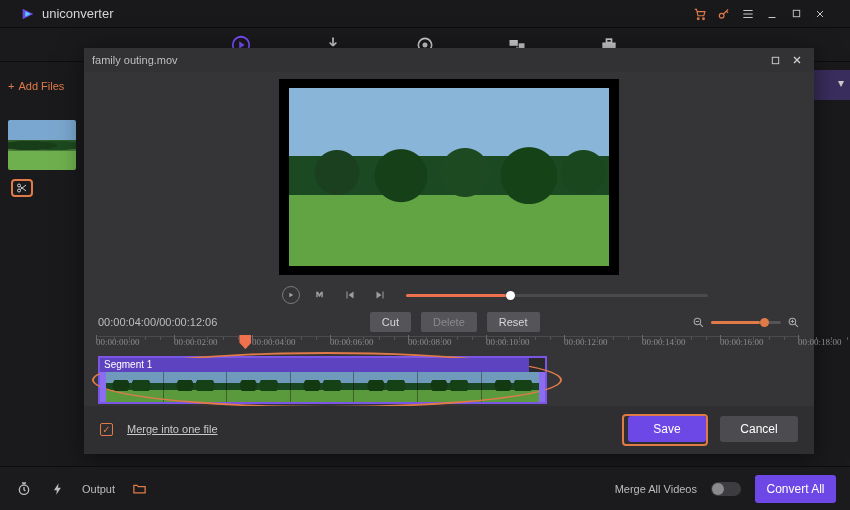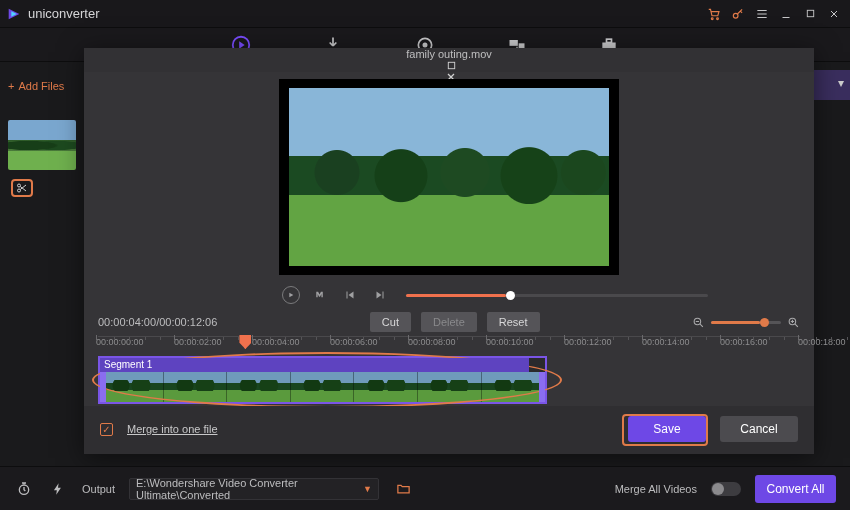--- a/index.html
+++ b/index.html
@@ -1,19 +1,19 @@
 <!DOCTYPE html>
 <html><head>
 <meta charset="utf-8">
 <style>
   * { box-sizing: border-box; margin: 0; padding: 0; font-family: -apple-system, "Segoe UI", Arial, sans-serif; }
   body { width: 850px; height: 510px; background: #1a1a1c; color: #cfcfd0; font-size: 12px; overflow: hidden; position: relative; }
 
   
-  .titlebar { height: 28px; background: #19181b; display: flex; align-items: center; padding: 0 6px; border-bottom: 1px solid #0d0d0e; }
+  .titlebar { height: 28px; background: #19181b; display: flex; align-items: center; padding: 0 20px; border-bottom: 1px solid #0d0d0e; }
   .app-logo { width: 16px; height: 16px; margin-right: 6px; }
   .app-title { font-size: 13px; font-weight: 500; color: #d5d5d7; }
   .tb-spacer { flex: 1; }
   .tb-icon { width: 20px; height: 20px; display: inline-flex; align-items: center; justify-content: center; margin-left: 4px; color: #c7c7c9; cursor: pointer; }
   .shop-icons { color: #e07a49; }
 
   
   .navrow { height: 34px; background: #1a191c; display: flex; align-items: center; justify-content: center; gap: 64px; border-bottom: 1px solid #0d0d0e; }
   .nav-btn { width: 28px; height: 28px; border-radius: 14px; display: flex; align-items: center; justify-content: center; cursor: pointer; }
   .nav-btn.active { color: #7a4dff; }
@@ -25,21 +25,21 @@
   .thumbwrap { margin-top: 28px; width: 68px; height: 50px; border-radius: 2px; overflow: hidden; }
   .thumb-image { width: 100%; height: 100%; background: linear-gradient(to bottom, #7aa7cf 0%, #7aa7cf 40%, #2d5a28 40%, #4a7a3a 62%, #6fb04e 62%, #6fb04e 100%); position: relative; }
   .thumb-image::after { content: ""; position:absolute; left:0; top:35%; width:100%; height:30%; background: radial-gradient(ellipse at 30% 50%, #173e18 0 40%, transparent 45%), radial-gradient(ellipse at 70% 50%, #1d4a1f 0 40%, transparent 45%); }
   .thumbbar { margin-top: 6px; padding: 3px; display:flex; gap:6px; }
   .cut-chip { width: 22px; height: 18px; border: 2px solid #e07a49; border-radius: 4px; display:flex; align-items:center; justify-content:center; color: #d0d0d0; cursor:pointer; }
   .rightstrip { position:absolute; right:0; top:70px; width:40px; height:30px; background:#3a2e5e; border-radius:3px 0 0 3px; }
   .rightstrip .chev { position:absolute; right:6px; top:6px; color:#ccc; }
 
   
   .modal { position: absolute; left: 84px; top: 48px; width: 730px; height: 406px; background: #353437; box-shadow: 0 4px 24px rgba(0,0,0,.5); display:flex; flex-direction:column; }
-  .modal-hdr { height: 24px; display:flex; align-items:center; padding: 0 8px; background:#323134; font-size:11px; color:#bfbfc0;flex-direction:column; }
+  .modal-hdr { height: 24px; display:flex; align-items:center; padding: 0 8px; background:#323134; font-size:11px; color:#bfbfc0; }
   .modal-hdr .sp { flex:1; }
   .modal-wc { width:18px; height:18px; display:inline-flex; align-items:center; justify-content:center; cursor:pointer; color:#d2d2d2; margin-left:4px; }
 
   .preview-zone { flex:0 0 210px; display:flex; align-items:center; justify-content:center; }
   .video-frame { width: 340px; height: 196px; background:#000; display:flex; align-items:center; justify-content:center; }
   .video-inner { width: 320px; height: 178px; background: linear-gradient(to bottom, #89b6d8 0 38%, #1b4a22 38% 60%, #62a443 60% 100%); position:relative; }
   .video-inner::before { content:""; position:absolute; left:0; right:0; top:30%; height:35%; background:
      radial-gradient(circle at 15% 50%, #1a4020 0 22px, transparent 23px),
      radial-gradient(circle at 35% 55%, #154018 0 26px, transparent 27px),
      radial-gradient(circle at 55% 50%, #1e4a22 0 24px, transparent 25px),
@@ -60,21 +60,21 @@
   .btn-sm { height:20px; padding:0 12px; background:#555458; color:#d8d8d9; border:none; border-radius:2px; font-size:11px; cursor:pointer; }
   .btn-sm.dim { color:#8a8a8c; }
   .zoom { display:flex; align-items:center; gap:6px; color:#a9a9ab; }
   .zoom-track { width:70px; height:3px; background:#555457; position:relative; border-radius:2px; }
   .zoom-track .zk { position:absolute; left:70%; top:-3px; width:9px; height:9px; background:#e07a49; border-radius:50%; }
   .zoom-track .zf { position:absolute; left:0; top:0; height:100%; width:70%; background:#e07a49; border-radius:2px; }
 
   
   .tl-zone { padding: 0 14px; }
   .ruler { position:relative; height:18px; border-top:1px solid #4a494c; }
-  .ruler .tick { position:absolute; top:0; font-size:9px; color:#8d8d8f; transform:translateX(-2px); }
+  .ruler .tick { position:absolute; top:0; font-size:9px; color:#8d8d8f; transform:translateX(-2px);font-family:Liberation Serif, serif; }
   .ruler .tick::before { content:""; position:absolute; left:0; top:-2px; width:1px; height:5px; background:#6b6a6d; }
   .ruler .minor { position:absolute; top:0; width:1px; height:3px; background:#555457; }
   .playhead { position:absolute; top:-2px; width:12px; height:14px; background:#f0714d; clip-path: polygon(0 0,100% 0,100% 55%,50% 100%,0 55%); transform:translateX(-6px); z-index:3; }
   .playhead::after { content:""; position:absolute; left:5px; top:12px; width:2px; height:58px; background:#f0714d; }
 
   .track { position:relative; height:50px; margin-top:2px; }
   .segment { position:absolute; left:0; top:0; height:48px; border:2px solid #7a55e6; background:#2a2a2d; overflow:hidden; }
   .segment .seglabel { position:absolute; left:0; top:0; right:16px; height:14px; background:#5e43c0; color:#fff; font-size:10px; padding:0 4px; line-height:14px; z-index:2; }
   .segment .handle { position:absolute; top:14px; bottom:0; width:6px; background:#8a6df0; z-index:2; }
   .segment .handle.l { left:0; } .segment .handle.r { right:0; }
@@ -376,24 +376,20 @@
         <circle cx="12" cy="13" r="7"></circle>
         <path d="M12 9v4l2 2M9 3h6M12 3v2"></path>
       </svg>
     </span>
   <span class="ic">
       <svg width="14" height="14" viewBox="0 0 24 24" fill="currentColor">
         <path d="M13 2L5 14h5l-1 8 8-12h-5z"></path>
       </svg>
     </span>
   <span class="outlabel">Output</span>
-  <div class="outpath">
-    <span>E:\Wondershare Video Converter Ultimate\Converted</span>
-    <span class="dd">▼</span>
-  </div>
   <span class="ic" style="color:#e07a49;">
       <svg width="15" height="15" viewBox="0 0 24 24" fill="none" stroke="currentColor" stroke-width="2">
         <path d="M3 7h5l2 2h11v10H3z"></path>
       </svg>
     </span>
   <span class="mergelbl">Merge All Videos</span>
   <div class="toggle"></div>
   <button class="convert">Convert All</button>
 </div>
 

